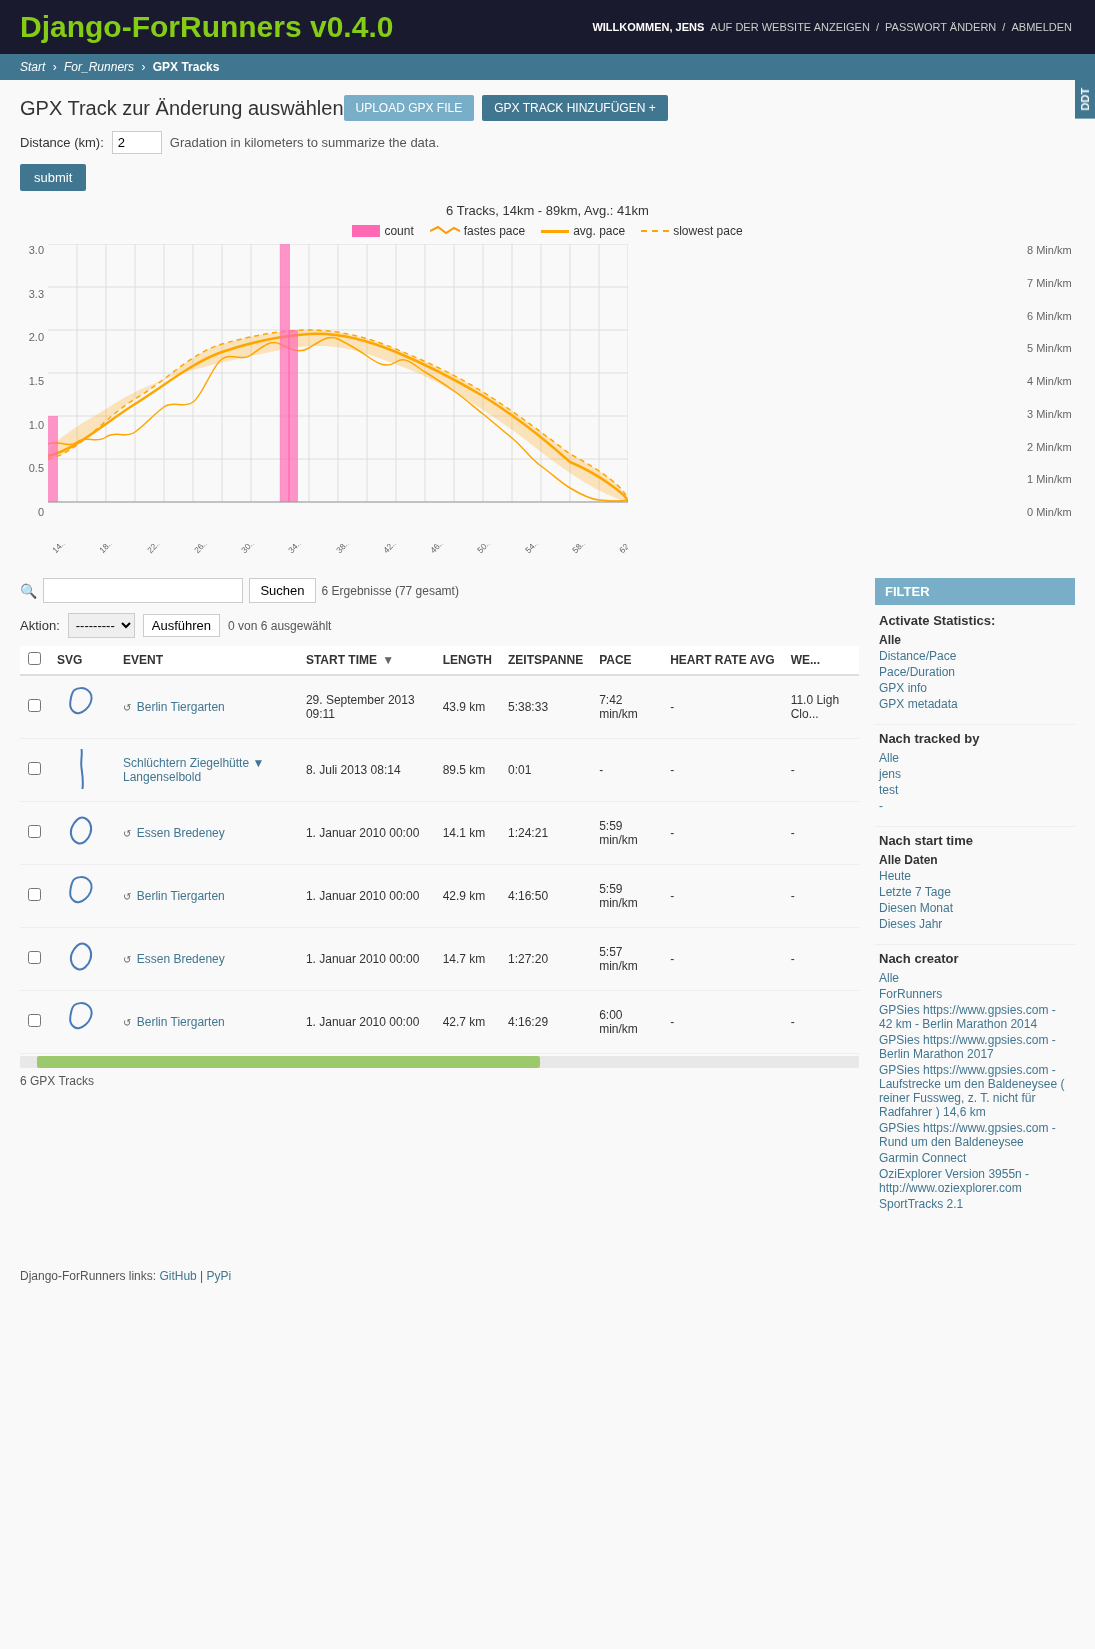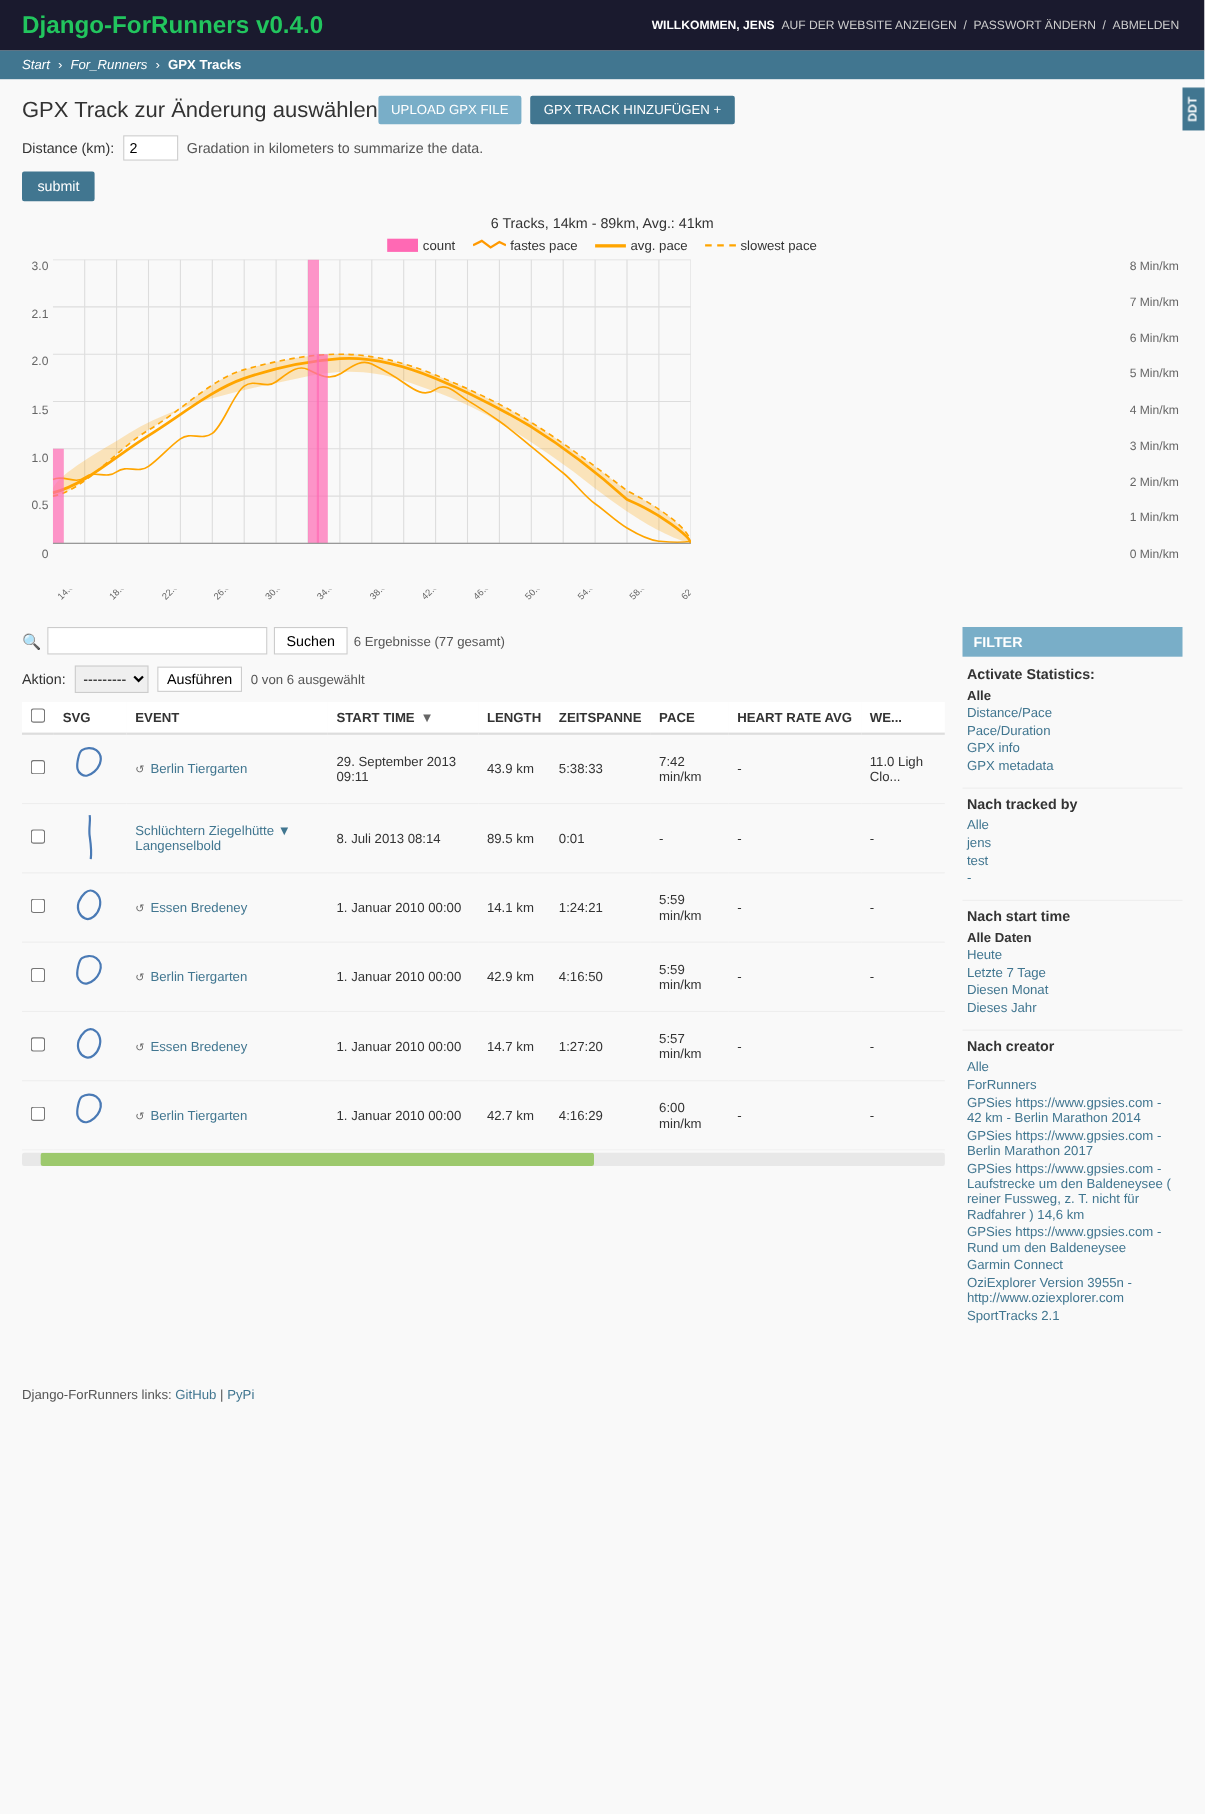--- a/index.html
+++ b/index.html
@@ -1,20 +1,20 @@
 <!DOCTYPE html>
 <html><head>
   <meta charset="utf-8">
   <style>
     * { box-sizing: border-box; margin: 0; padding: 0; }
     body { font-family: Arial, sans-serif; font-size: 13px; background: #f9f9f9; color: #333; }
 
     
     .top-header { background: #1a1a2e; padding: 10px 20px; display: flex; align-items: center; justify-content: space-between; }
-    .site-title { color: #22c55e; font-size: 22px; font-weight: bold; }
+    .site-title { color: #84cc16; font-size: 30px; font-weight: bold; }
     .top-nav { color: #ccc; font-size: 11px; }
     .top-nav span { color: #fff; font-weight: bold; }
     .top-nav a { color: #ccc; text-decoration: none; margin: 0 3px; }
 
     
     .breadcrumb { background: #417690; padding: 6px 20px; font-size: 12px; color: #fff; }
     .breadcrumb a { color: #fff; text-decoration: none; font-style: italic; }
     .breadcrumb .sep { margin: 0 4px; }
     .breadcrumb .current { color: #fff; font-weight: bold; }
 
@@ -163,21 +163,21 @@
     </div>
 
     <div style="display:flex; align-items:stretch;">
 
       <div style="display:flex; flex-direction:column-reverse; justify-content:space-between; width:28px; padding-bottom:40px; font-size:11px; color:#666; text-align:right; padding-right:4px;">
         <span>0</span>
         <span>0.5</span>
         <span>1.0</span>
         <span>1.5</span>
         <span>2.0</span>
-        <span>2.1</span>
+        <span>3.3</span>
         <span>3.0</span>
       </div>
 
       <div style="flex:1; position:relative;">
         <svg viewBox="0 0 580 300" style="width:580px; height:300px; display:block;">
 
           <line x1="0" y1="0" x2="580" y2="0" stroke="#ddd" stroke-width="1"></line>
           <line x1="0" y1="43" x2="580" y2="43" stroke="#ddd" stroke-width="1"></line>
           <line x1="0" y1="86" x2="580" y2="86" stroke="#ddd" stroke-width="1"></line>
           <line x1="0" y1="129" x2="580" y2="129" stroke="#ddd" stroke-width="1"></line>
@@ -437,20 +437,21 @@
             </tbody>
         </table>
       </div>
 
       <div class="scroll-row">
         <div class="h-scrollbar">
           <div class="h-scrollbar-thumb"></div>
         </div>
       </div>
 
+      <div class="footer-count">6 GPX Tracks</div>
 
     </div>
 
     <div class="sidebar">
       <div class="filter-header">FILTER</div>
 
       <div class="filter-section">
         <div class="filter-section-title">Activate Statistics:</div>
         <a href="#" class="filter-link active">Alle</a>
         <a href="#" class="filter-link">Distance/Pace</a>

